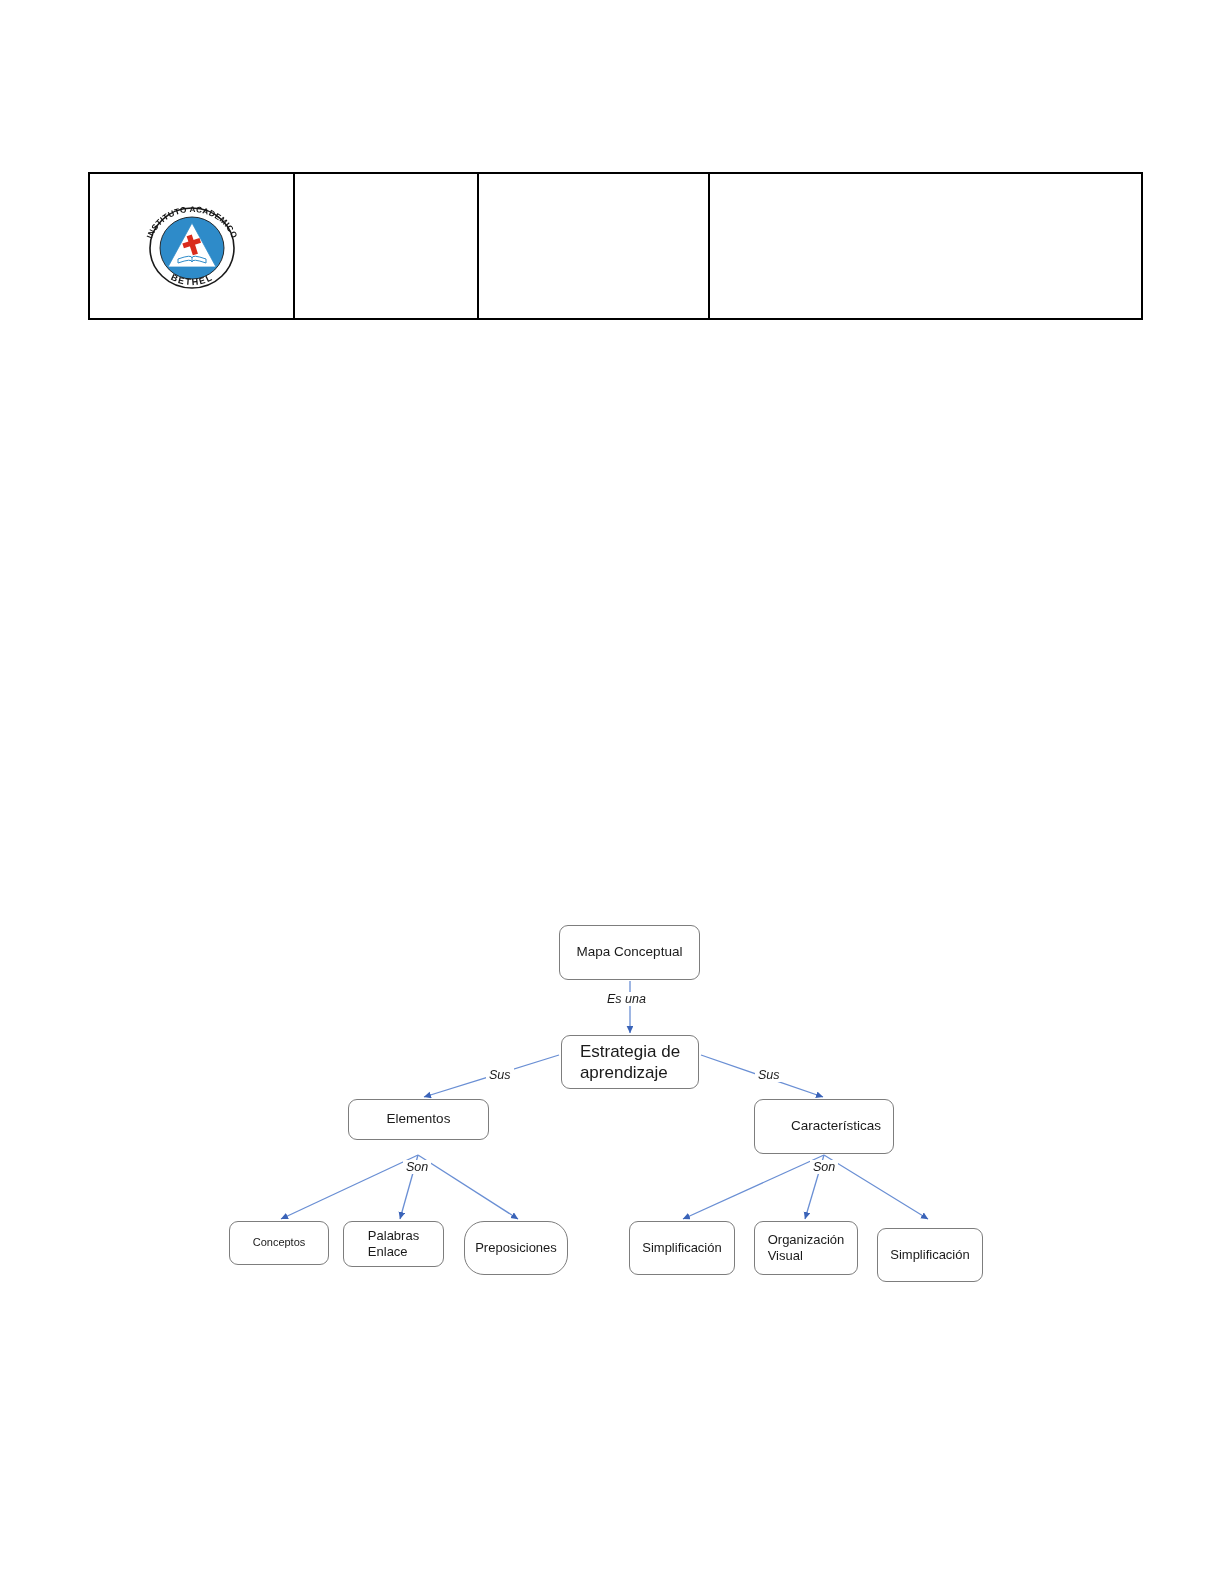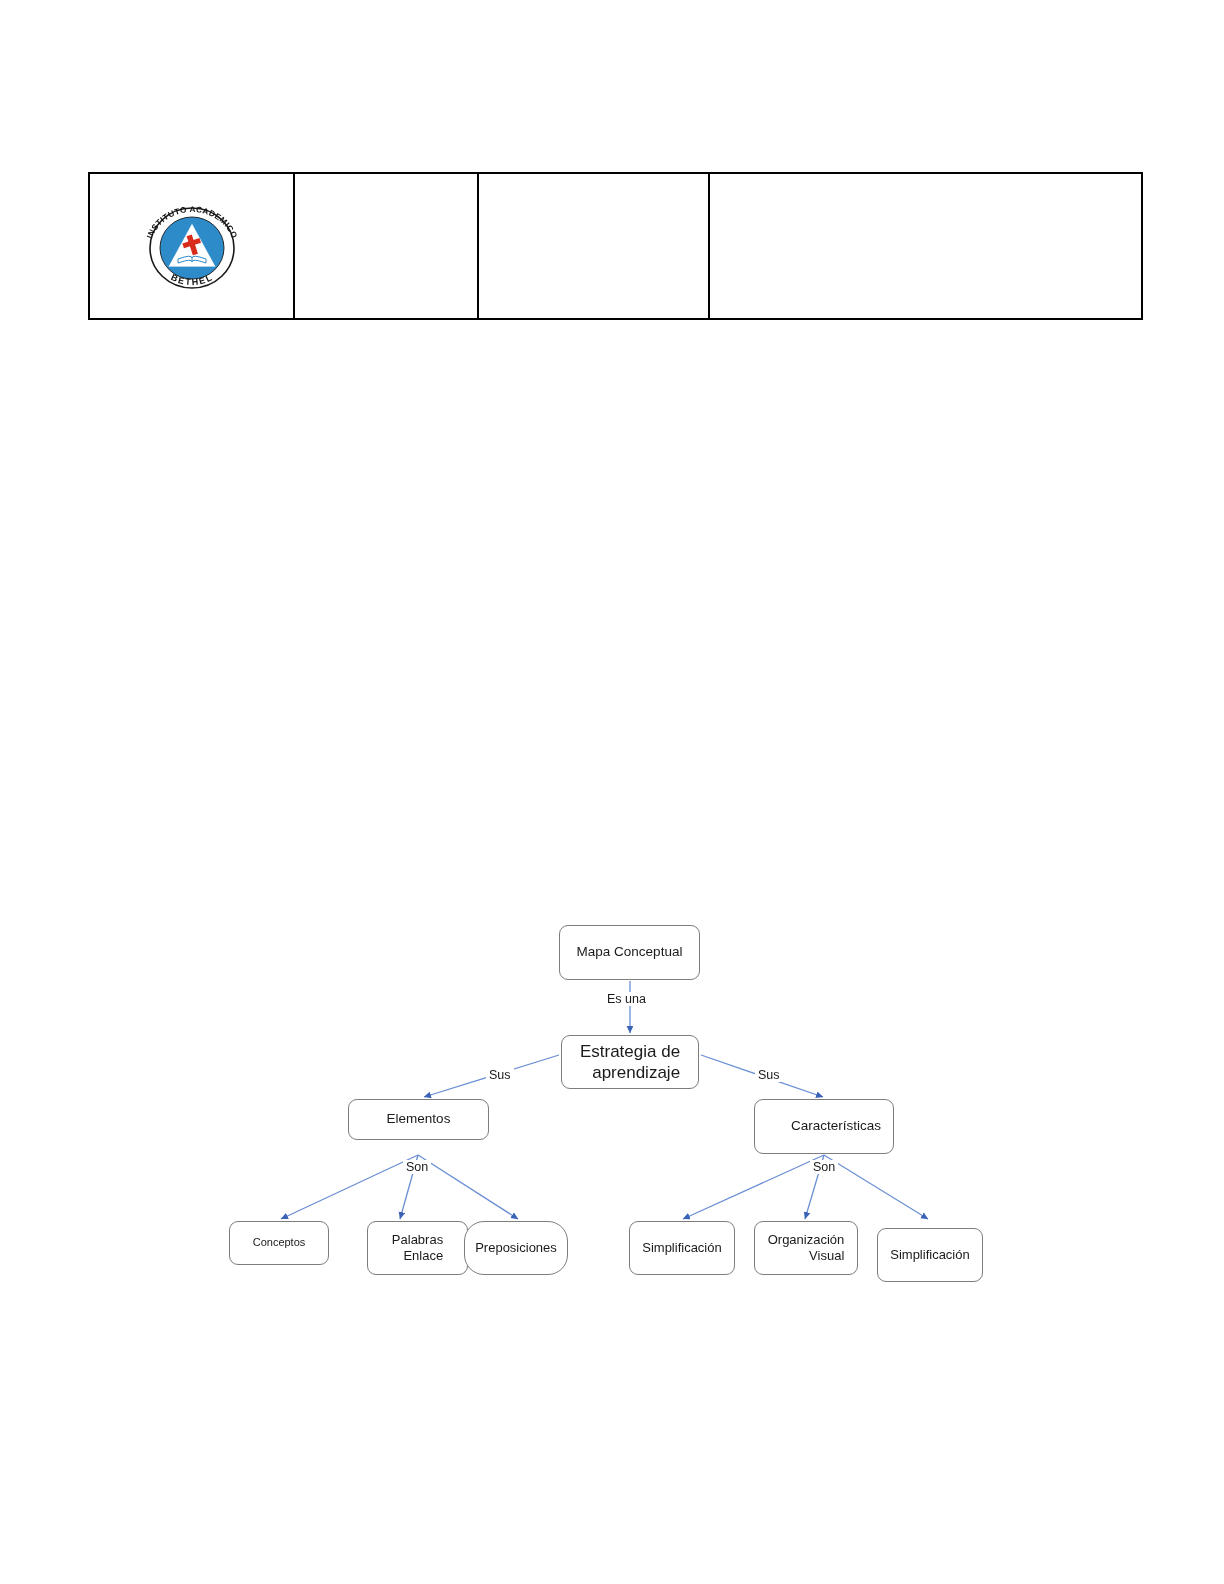--- a/index.html
+++ b/index.html
@@ -61,51 +61,52 @@
   }
   .node {
     position: absolute;
     box-sizing: border-box;
     background: #ffffff;
     border: 1.6px solid #7d7d7d;
     border-radius: 9px;
     display: flex;
     align-items: center;
     justify-content: center;
-    text-align: right;
+    text-align: left;
     font-family: "Liberation Sans", sans-serif;
     color: #1a1a1a;
     line-height: 1.25;
     z-index: 3;
   }
   .node-text {
     display: block;
     white-space: pre-line;
     padding: 0 4px;
   }
   .n-root      { left: 559px; top: 925px; width: 141px; height: 55px;  font-size: 13.5px; }
   .n-strategy  { left: 561px; top: 1035px; width: 138px; height: 54px; font-size: 17px; }
   .n-elementos { left: 348px; top: 1099px; width: 141px; height: 41px; font-size: 13.5px; }
   .n-caract    { left: 754px; top: 1099px; width: 140px; height: 55px; font-size: 13.5px; padding-left: 24px; }
   .n-conceptos    { left: 229px; top: 1221px; width: 100px; height: 44px; font-size: 11px; }
-  .n-palabras     { left: 367px; top: 1221px; width: 101px; height: 54px; font-size: 13px; }
+  .n-palabras     { left: 343px; top: 1221px; width: 101px; height: 46px; font-size: 13px; }
   .n-preposiciones{ left: 464px; top: 1221px; width: 104px; height: 54px; font-size: 13px; border-radius: 20px; }
   .n-jerarq       { left: 629px; top: 1221px; width: 106px; height: 54px; font-size: 13px; }
   .n-organiz      { left: 754px; top: 1221px; width: 104px; height: 54px; font-size: 13px; }
   .n-simplif      { left: 877px; top: 1228px; width: 106px; height: 54px; font-size: 13px; }
 
   .edge-label {
     position: absolute;
     font-family: "Liberation Sans", sans-serif;
     font-size: 12.5px;
     color: #1a1a1a;
     background: #ffffff;
     padding: 0 3px;
     white-space: nowrap;
     z-index: 4;
+    font-style: italic;
   }
   .lbl-esuna { left: 604px; top: 992px; }
   .lbl-sus-l { left: 486px; top: 1068px; }
   .lbl-sus-r { left: 755px; top: 1068px; }
   .lbl-son-l { left: 403px; top: 1160px; }
   .lbl-son-r { left: 810px; top: 1160px; }
 </style>
 </head>
 <body>
 

